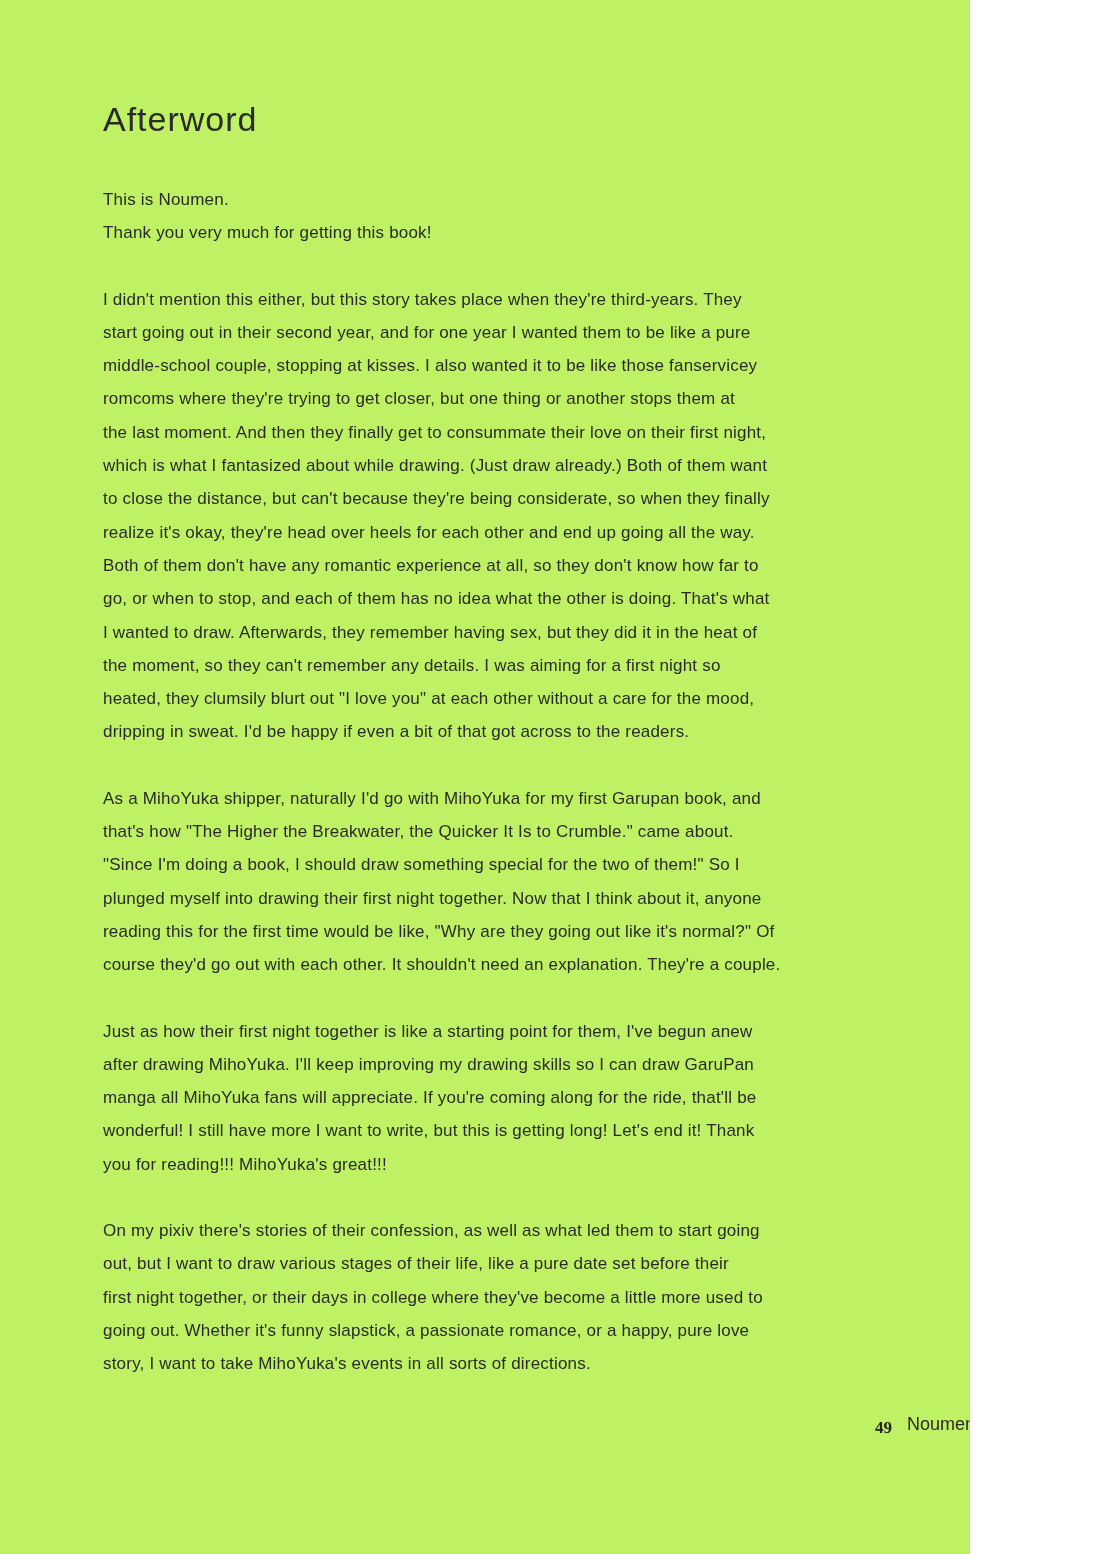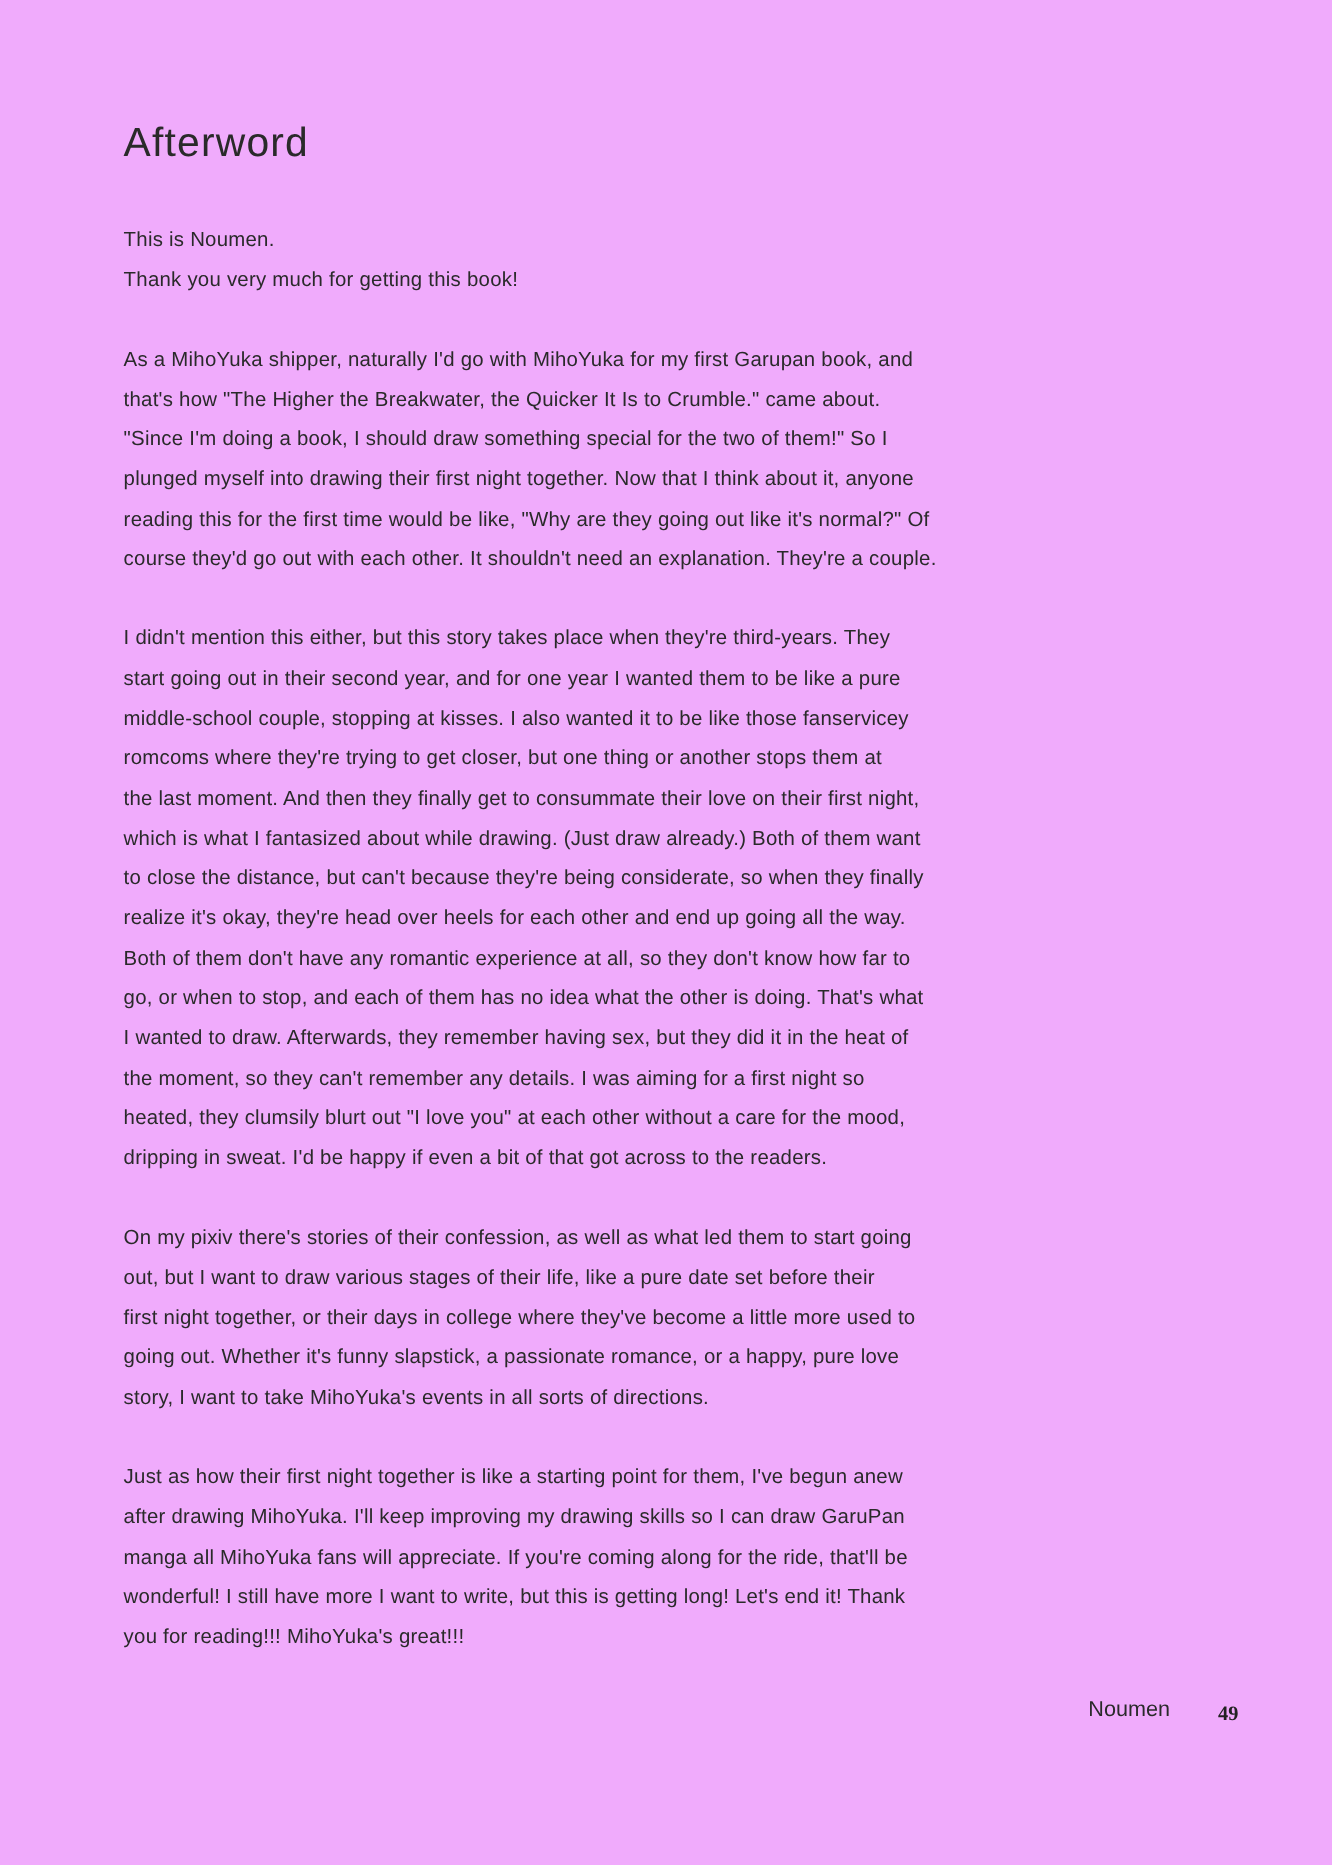--- a/index.html
+++ b/index.html
@@ -2,23 +2,23 @@
 <html><head>
 <meta charset="utf-8">
 <style>
   html, body {
     margin: 0;
     padding: 0;
     background: #ffffff;
   }
   .page {
     position: relative;
-    width: 1110px;
+    width: 970px;
     height: 1554px;
-    background: #f0abfc;
+    background: #bef264;
     overflow: hidden;
     font-family: "Liberation Sans", sans-serif;
     color: #1f1f1f;
   }
   .content {
     position: absolute;
     left: 103px;
     top: 100px;
     width: 950px;
   }
@@ -57,48 +57,48 @@
 </style>
 </head>
 <body>
 
 <div class="page">
   <div class="content">
     <h1 class="title">Afterword</h1>
 
     <p class="para">This is Noumen.
 Thank you very much for getting this book!</p>
-    <p class="para">As a MihoYuka shipper, naturally I'd go with MihoYuka for my first Garupan book, and
-that's how "The Higher the Breakwater, the Quicker It Is to Crumble." came about.
-"Since I'm doing a book, I should draw something special for the two of them!" So I
-plunged myself into drawing their first night together. Now that I think about it, anyone
-reading this for the first time would be like, "Why are they going out like it's normal?" Of
-course they'd go out with each other. It shouldn't need an explanation. They're a couple.</p>
     <p class="para">I didn't mention this either, but this story takes place when they're third-years. They
 start going out in their second year, and for one year I wanted them to be like a pure
 middle-school couple, stopping at kisses. I also wanted it to be like those fanservicey
 romcoms where they're trying to get closer, but one thing or another stops them at
 the last moment. And then they finally get to consummate their love on their first night,
 which is what I fantasized about while drawing. (Just draw already.) Both of them want
 to close the distance, but can't because they're being considerate, so when they finally
 realize it's okay, they're head over heels for each other and end up going all the way.
 Both of them don't have any romantic experience at all, so they don't know how far to
 go, or when to stop, and each of them has no idea what the other is doing. That's what
 I wanted to draw. Afterwards, they remember having sex, but they did it in the heat of
 the moment, so they can't remember any details. I was aiming for a first night so
 heated, they clumsily blurt out "I love you" at each other without a care for the mood,
 dripping in sweat. I'd be happy if even a bit of that got across to the readers.</p>
+    <p class="para">As a MihoYuka shipper, naturally I'd go with MihoYuka for my first Garupan book, and
+that's how "The Higher the Breakwater, the Quicker It Is to Crumble." came about.
+"Since I'm doing a book, I should draw something special for the two of them!" So I
+plunged myself into drawing their first night together. Now that I think about it, anyone
+reading this for the first time would be like, "Why are they going out like it's normal?" Of
+course they'd go out with each other. It shouldn't need an explanation. They're a couple.</p>
+    <p class="para">Just as how their first night together is like a starting point for them, I've begun anew
+after drawing MihoYuka. I'll keep improving my drawing skills so I can draw GaruPan
+manga all MihoYuka fans will appreciate. If you're coming along for the ride, that'll be
+wonderful! I still have more I want to write, but this is getting long! Let's end it! Thank
+you for reading!!! MihoYuka's great!!!</p>
     <p class="para">On my pixiv there's stories of their confession, as well as what led them to start going
 out, but I want to draw various stages of their life, like a pure date set before their
 first night together, or their days in college where they've become a little more used to
 going out. Whether it's funny slapstick, a passionate romance, or a happy, pure love
 story, I want to take MihoYuka's events in all sorts of directions.</p>
-    <p class="para">Just as how their first night together is like a starting point for them, I've begun anew
-after drawing MihoYuka. I'll keep improving my drawing skills so I can draw GaruPan
-manga all MihoYuka fans will appreciate. If you're coming along for the ride, that'll be
-wonderful! I still have more I want to write, but this is getting long! Let's end it! Thank
-you for reading!!! MihoYuka's great!!!</p>
 
     <div class="signature">Noumen</div>
   </div>
 
   <div class="page-number">49</div>
 </div>
 
 </body></html>

